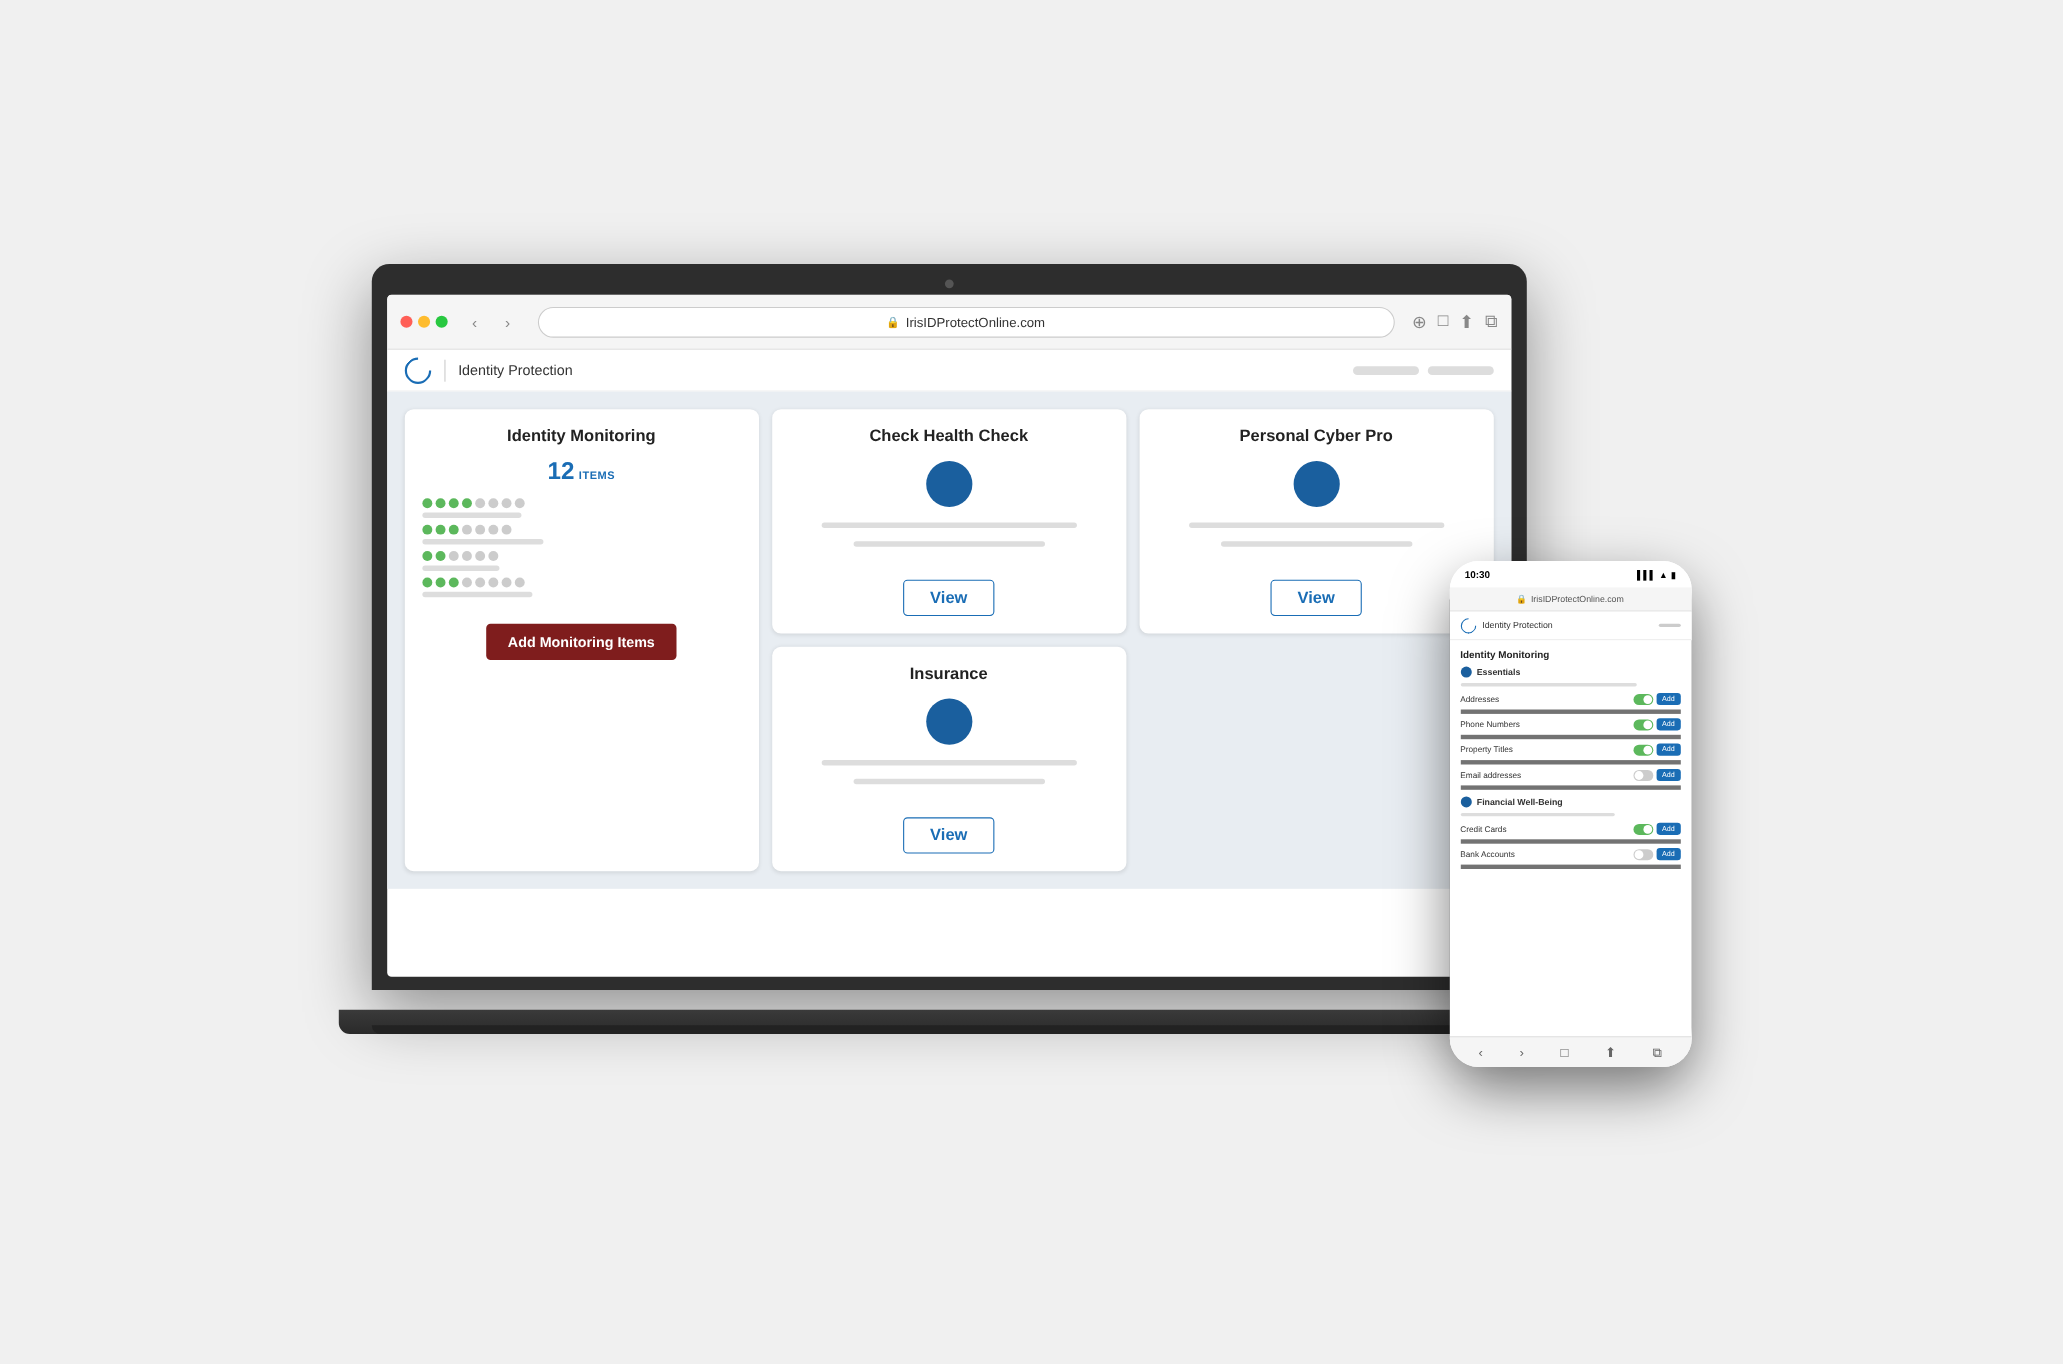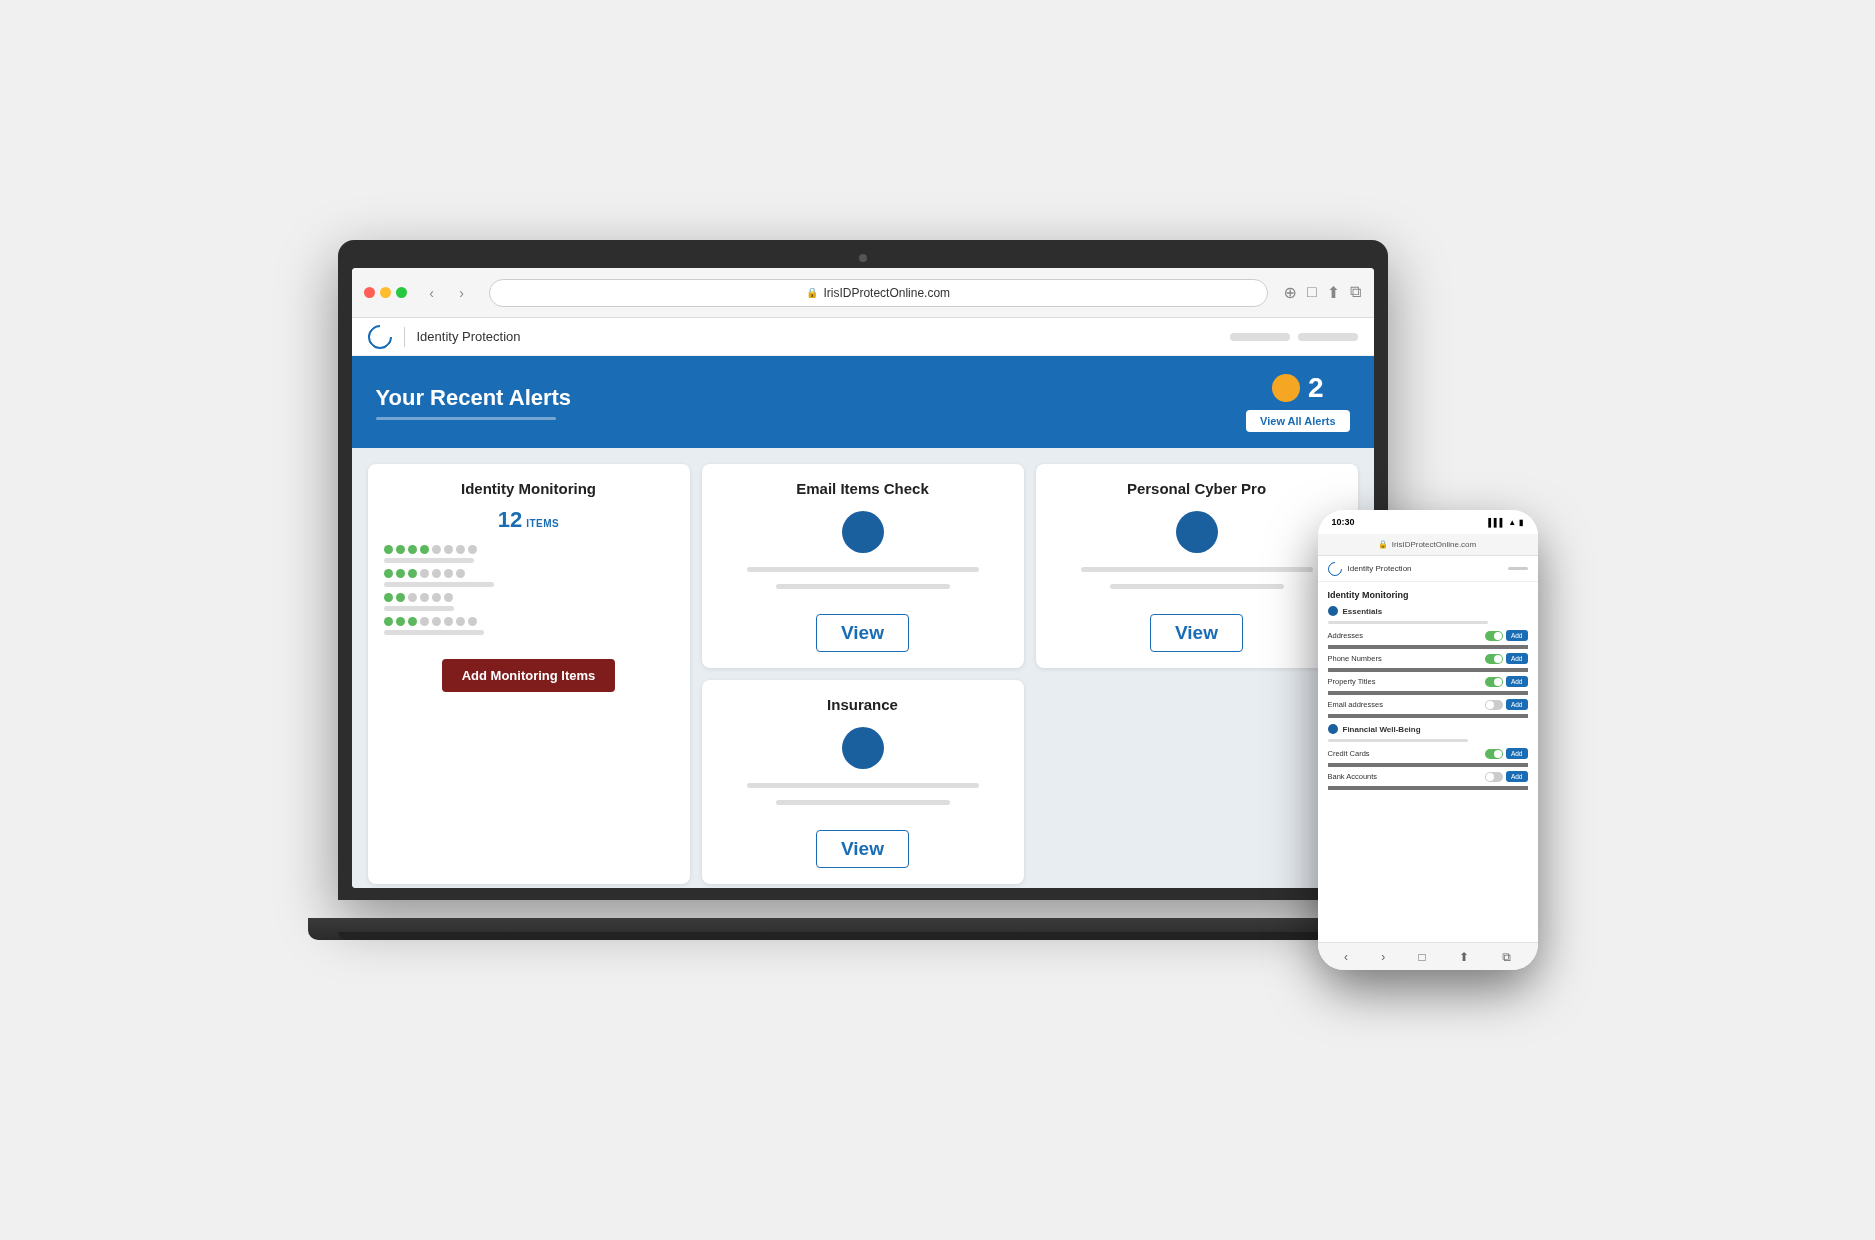--- a/index.html
+++ b/index.html
@@ -327,21 +327,21 @@
       border-radius: 3px;
       background: #ddd;
       width: 100%;
       margin: 6px 0;
     }
 
     .card-btn {
       margin-top: auto;
       padding: 7px 24px;
       border-radius: 4px;
-      font-size: 19px;
+      font-size: 15px;
       font-weight: 600;
       cursor: pointer;
       border: none;
     }
 
     .btn-outline {
       background: #fff;
       color: #1a6db5;
       border: 1.5px solid #1a6db5;
     }
@@ -588,33 +588,20 @@
         <div class="site-header">
           <div class="site-logo"></div>
           <div class="site-divider"></div>
           <span class="site-title">Identity Protection</span>
           <div class="header-lines">
             <div class="header-line" style="width:60px;"></div>
             <div class="header-line" style="width:60px;"></div>
           </div>
         </div>
 
-        <div class="alerts-banner">
-          <div class="alerts-title-group">
-            <div class="alerts-title">Your Recent Alerts</div>
-            <div class="alerts-underline"></div>
-          </div>
-          <div class="alerts-right">
-            <div class="alert-count-row">
-              <div class="alert-dot"></div>
-              <span class="alert-count">2</span>
-            </div>
-            <button class="view-all-btn">View All Alerts</button>
-          </div>
-        </div>
 
         <div class="cards-area">
 
           <div class="card id-monitoring-card" style="justify-content:flex-start;">
             <div class="card-title">Identity Monitoring</div>
             <div style="display:flex;align-items:baseline;gap:4px;margin:4px 0;">
               <span class="card-count">12</span>
               <span class="count-label">ITEMS</span>
             </div>
             <div class="dots-grid">
@@ -657,21 +644,21 @@
                 <div class="dot dot-gray"></div>
                 <div class="dot dot-gray"></div>
                 <div class="dot dot-gray"></div>
               </div>
               <div class="line-short" style="width:100px;margin-bottom:6px;"></div>
             </div>
             <button class="btn-add-monitoring">Add Monitoring Items</button>
           </div>
 
           <div class="card">
-            <div class="card-title">Email Items Check</div>
+            <div class="card-title">Check Health Check</div>
             <div class="card-icon-circle"></div>
             <div class="card-line" style="width:80%;"></div>
             <div class="card-line" style="width:60%;"></div>
             <button class="card-btn btn-outline">View</button>
           </div>
 
           <div class="card">
             <div class="card-title">Personal Cyber Pro</div>
             <div class="card-icon-circle"></div>
             <div class="card-line" style="width:80%;"></div>

